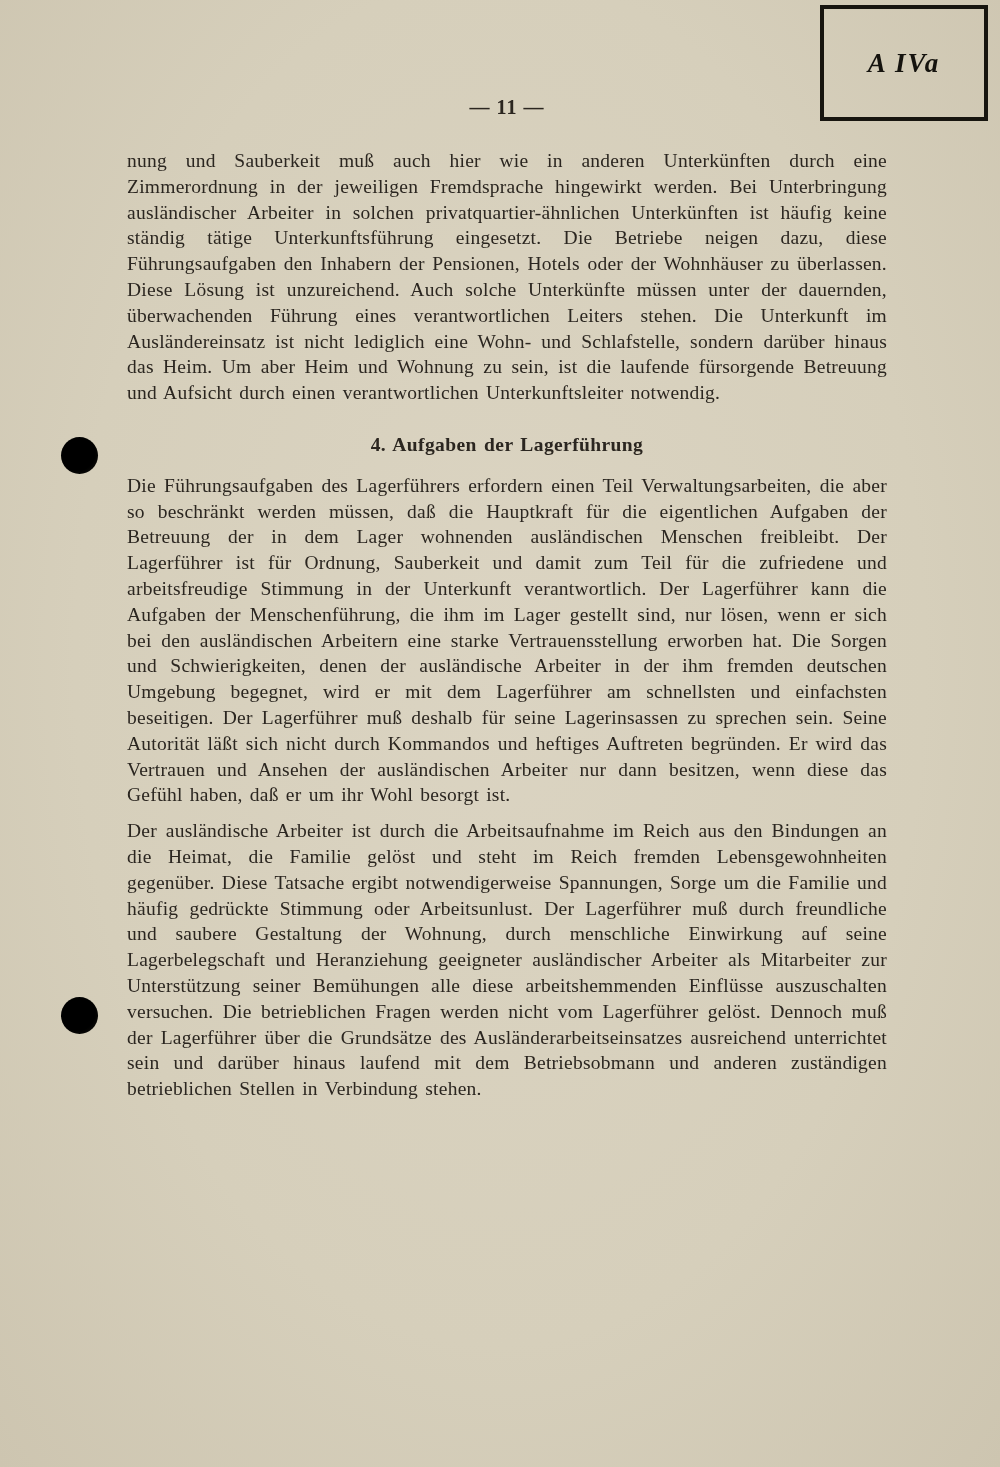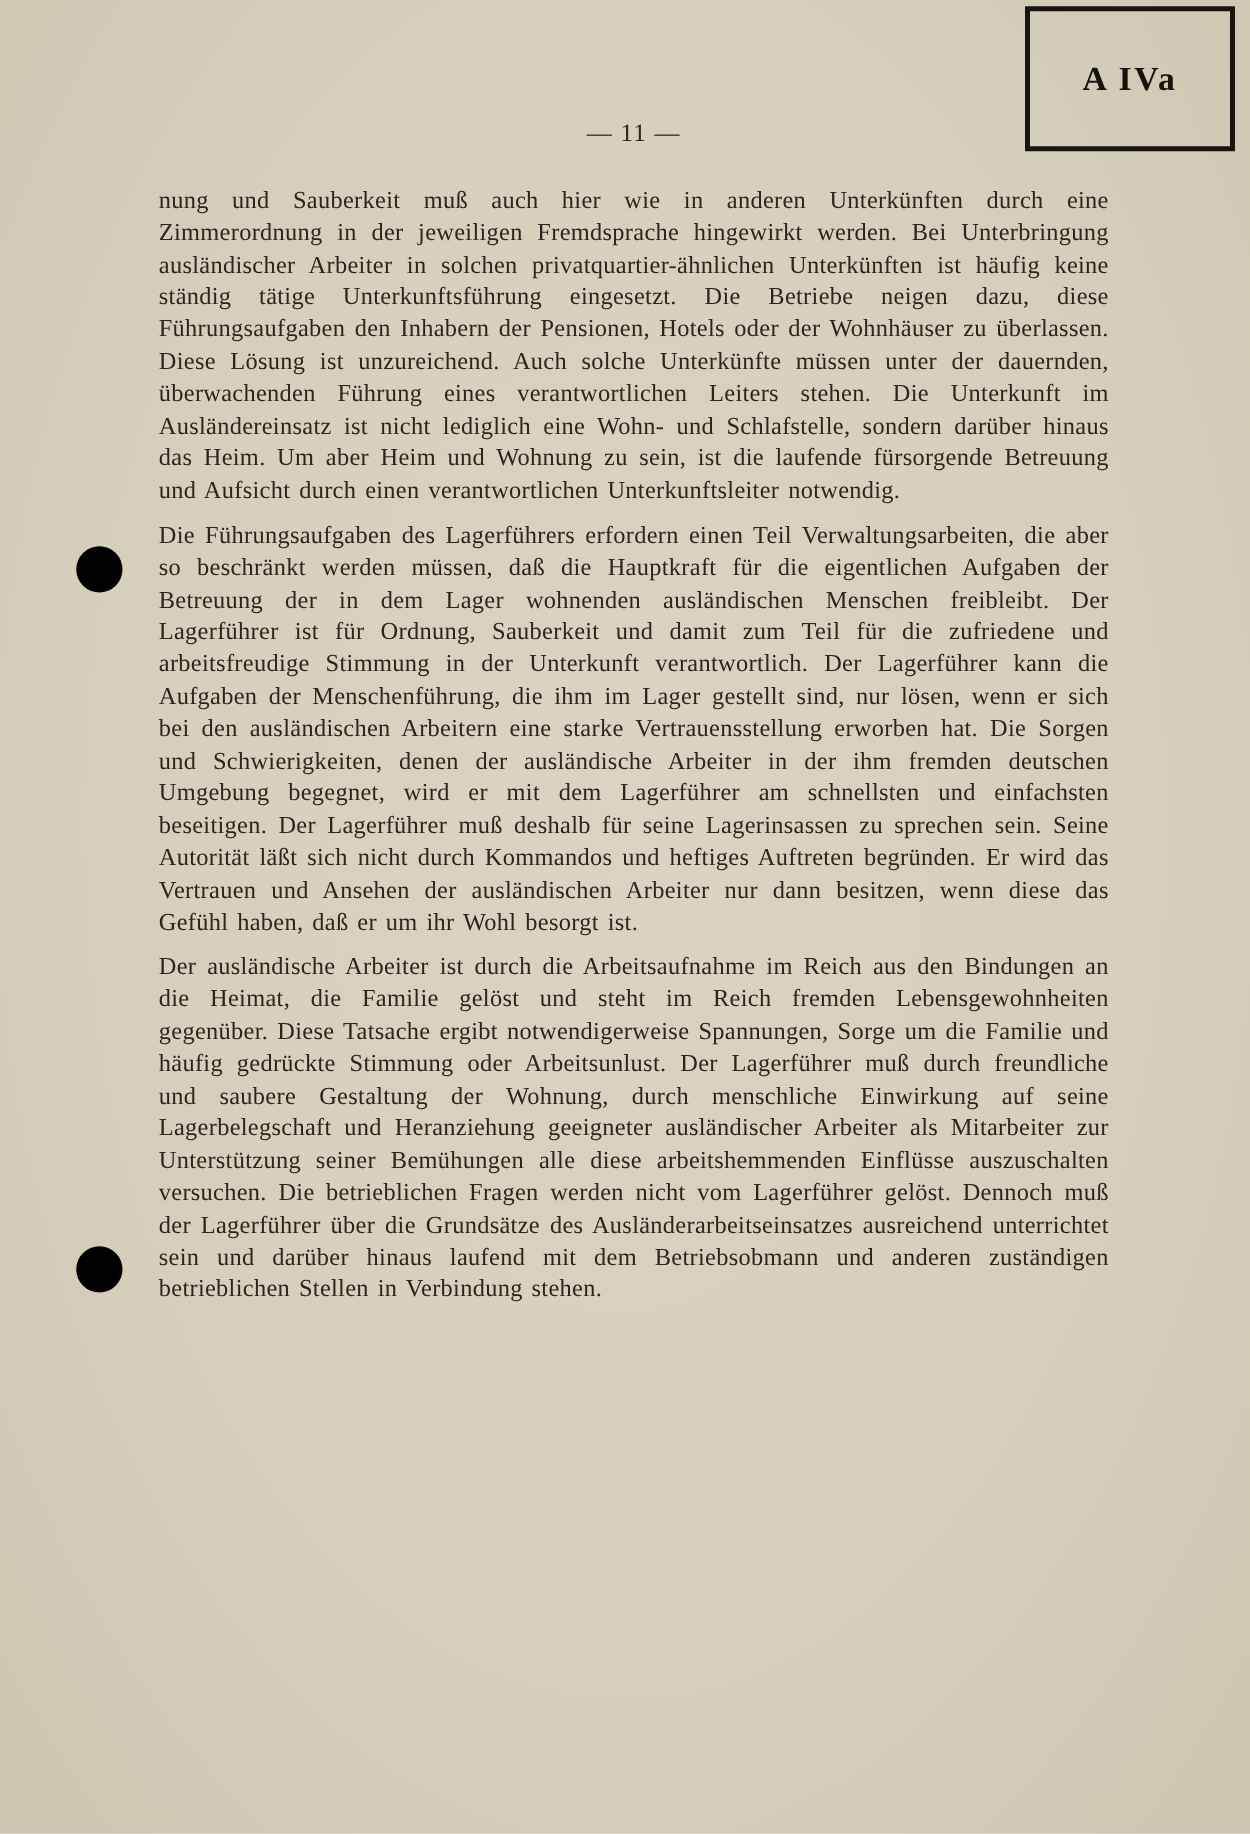--- a/index.html
+++ b/index.html
@@ -23,36 +23,38 @@
     position: absolute;
     top: 5px;
     right: 12px;
     width: 168px;
     height: 116px;
     border: 4px solid #17150f;
     display: flex;
     align-items: center;
     justify-content: center;
     box-sizing: border-box;
+    font-style: italic;
   }
   .corner-label {
     font-weight: bold;
     font-size: 27px;
     letter-spacing: 2px;
     color: #15130e;
   }
   .page-number {
     position: absolute;
     top: 96px;
     left: 127px;
     width: 760px;
     text-align: center;
     font-size: 20px;
     letter-spacing: 1px;
     color: #2b2620;
+    font-weight: bold;
   }
   .punch-hole {
     position: absolute;
     left: 61px;
     width: 37px;
     height: 37px;
     border-radius: 50%;
     background: radial-gradient(circle at 45% 45%, #000 60%, #1c1a14 100%);
   }
   .hole-1 { top: 437px; }
@@ -91,17 +93,18 @@
   <div class="punch-hole hole-2"></div>
 
   <div class="corner-box">
     <span class="corner-label">A IVa</span>
   </div>
 
   <div class="page-number">— 11 —</div>
 
   <div class="text-block">
       <p class="paragraph"><span>nung und Sauberkeit muß auch hier wie in anderen Unterkünften durch eine Zimmerordnung in der jeweiligen Fremdsprache hingewirkt werden. Bei Unterbringung ausländischer Arbeiter in solchen privatquartier-ähnlichen Unterkünften ist häufig keine ständig tätige </span><b>Unterkunftsführung</b><span> eingesetzt. Die Betriebe neigen dazu, diese Führungsaufgaben den Inhabern der Pensionen, Hotels oder der Wohnhäuser zu überlassen. Diese Lösung ist unzureichend. Auch solche Unterkünfte müssen unter der dauernden, überwachenden Führung eines verantwortlichen Leiters stehen. Die Unterkunft im Ausländereinsatz ist nicht lediglich eine Wohn- und Schlafstelle, sondern darüber hinaus das Heim. Um aber Heim und Wohnung zu sein, ist die laufende fürsorgende Betreuung und Aufsicht durch einen verantwortlichen Unterkunftsleiter notwendig.</span></p>
+      <h3 class="heading">4. Aufgaben der Lagerführung</h3>
       <p class="paragraph"><span>Die Führungsaufgaben des Lagerführers erfordern einen Teil Verwaltungsarbeiten, die aber so beschränkt werden müssen, daß die Hauptkraft für die eigentlichen Aufgaben der Betreuung der in dem Lager wohnenden ausländischen Menschen freibleibt. Der </span><b>Lagerführer ist für Ordnung, Sauberkeit</b><span> und damit zum Teil für die zufriedene und arbeitsfreudige Stimmung in der Unterkunft </span><b>verantwortlich.</b><span> Der Lagerführer kann die Aufgaben der Menschenführung, die ihm im Lager gestellt sind, nur lösen, wenn er sich bei den ausländischen Arbeitern eine starke </span><b>Vertrauensstellung</b><span> erworben hat. Die Sorgen und Schwierigkeiten, denen der ausländische Arbeiter in der ihm fremden deutschen Umgebung begegnet, wird er mit dem Lagerführer am schnellsten und einfachsten beseitigen. Der Lagerführer muß deshalb für seine Lagerinsassen zu sprechen sein. Seine Autorität läßt sich nicht durch Kommandos und heftiges Auftreten begründen. Er wird das Vertrauen und Ansehen der ausländischen Arbeiter nur dann besitzen, wenn diese das Gefühl haben, daß er um ihr Wohl besorgt ist.</span></p>
       <p class="paragraph"><span>Der ausländische Arbeiter ist durch die Arbeitsaufnahme im Reich aus den Bindungen an die Heimat, die Familie gelöst und steht im Reich fremden Lebensgewohnheiten gegenüber. Diese Tatsache ergibt notwendigerweise Spannungen, Sorge um die Familie und häufig gedrückte Stimmung oder Arbeitsunlust. Der Lagerführer muß durch freundliche und saubere Gestaltung der Wohnung, durch menschliche Einwirkung auf seine Lagerbelegschaft und Heranziehung geeigneter ausländischer Arbeiter als Mitarbeiter zur Unterstützung seiner Bemühungen alle diese arbeitshemmenden Einflüsse auszuschalten versuchen. Die betrieblichen Fragen werden nicht vom Lagerführer gelöst. Dennoch muß der Lagerführer über die Grundsätze des Ausländerarbeitseinsatzes ausreichend unterrichtet sein und darüber hinaus laufend mit dem Betriebsobmann und anderen zuständigen betrieblichen Stellen in Verbindung stehen.</span></p>
     </div>
 
 </div>
 
 </body></html>

